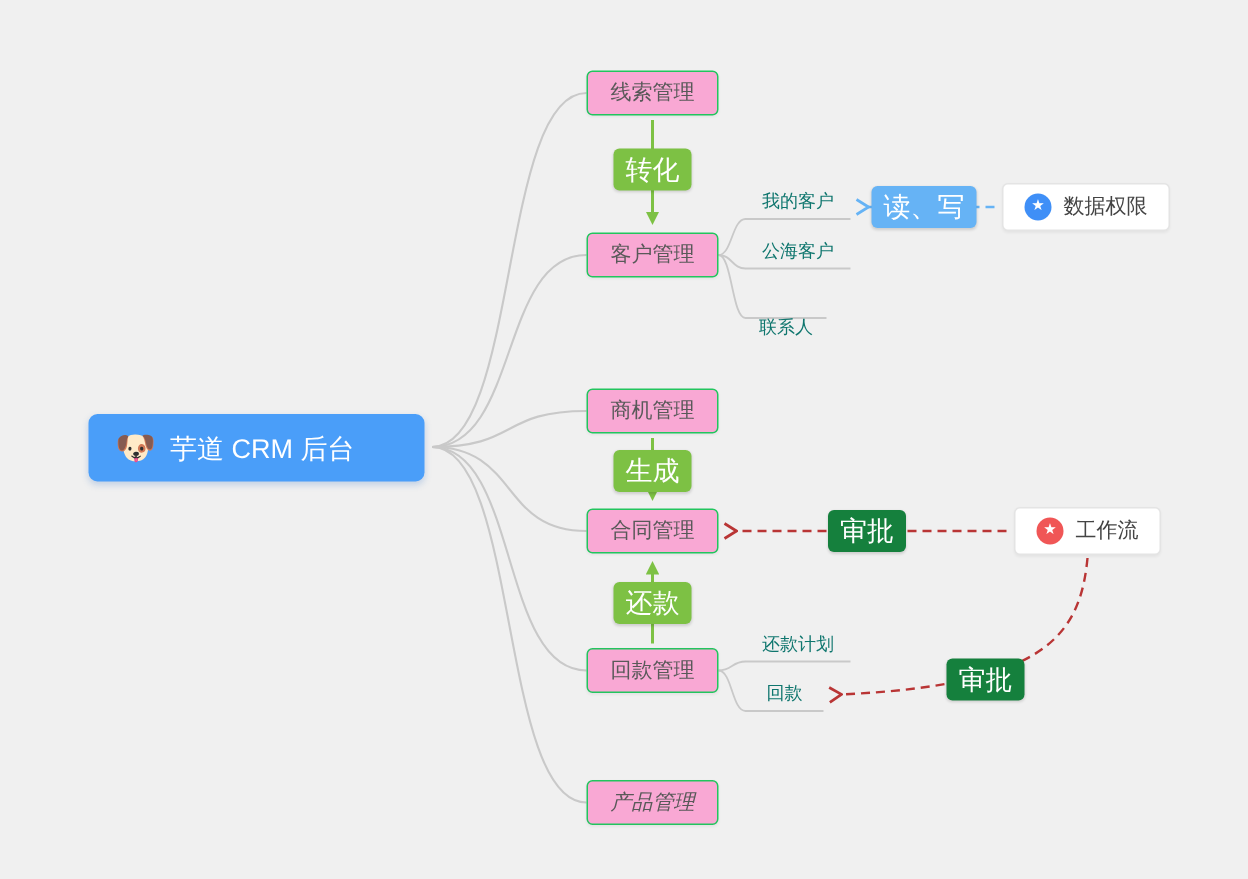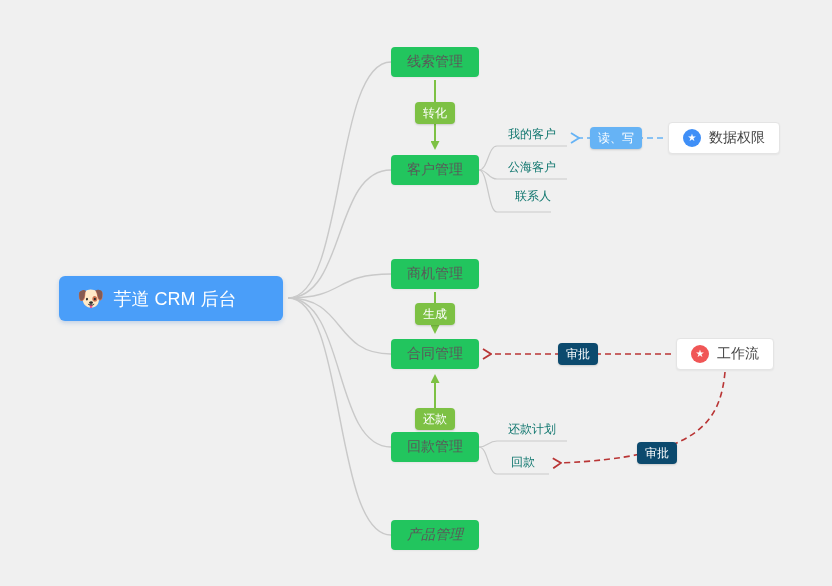--- a/index.html
+++ b/index.html
@@ -19,21 +19,21 @@
     display:flex;align-items:center;gap:9px;padding-left:18px;
     box-sizing:border-box;
     box-shadow:0 2px 4px rgba(60,120,200,.25);
     color:#ffffff;font-size:18px;
   }
   .root-node .emoji{font-size:22px;line-height:1;}
 
   
   .node{
     position:absolute;left:391px;width:88px;height:30px;
-    background:#22c55e;border:3px solid #22c55e;border-radius:4px;
+    background:#f9a8d4;border:1px solid #22c55e;border-radius:4px;
     box-sizing:border-box;
     display:flex;align-items:center;justify-content:center;
     font-size:14px;color:#595959;
     box-shadow:0 1px 2px rgba(0,0,0,.05);
   }
   .n-leads{top:47px;}
   .n-customer{top:155px;}
   .n-opportunity{top:259px;}
   .n-contract{top:339px;}
   .n-receivable{top:432px;}
@@ -41,27 +41,27 @@
 
   
   .leaf{
     position:absolute;height:22px;line-height:22px;
     font-size:12px;color:#0f766e;text-align:center;
   }
 
   
   .badge{
     position:absolute;transform:translate(-50%,-50%);
-    color:#fff;font-size:12px;line-height:1;
+    color:#fff;font-size:18px;line-height:1;
     padding:5px 8px;border-radius:4px;white-space:nowrap;
     box-shadow:0 1px 2px rgba(0,0,0,.15);
   }
   .badge.green{background:#7dc144;}
   .badge.blue{background:#66b3f5;}
-  .badge.red{background:#0c4a6e;}
+  .badge.red{background:#15803d;}
 
   
   .ext{
     position:absolute;height:32px;
     background:#ffffff;border:1px solid #e4e4e4;border-radius:4px;
     box-sizing:border-box;
     display:flex;align-items:center;gap:8px;padding:0 14px;
     font-size:14px;color:#444;
     box-shadow:0 1px 2px rgba(0,0,0,.05);
   }
@@ -133,28 +133,28 @@
 
   <div class="node n-leads">线索管理</div>
   <div class="node n-customer">客户管理</div>
   <div class="node n-opportunity">商机管理</div>
   <div class="node n-contract">合同管理</div>
   <div class="node n-receivable">回款管理</div>
   <div class="node n-product">产品管理</div>
 
   <div class="leaf" style="left:497px;top:123px;width:70px;">我的客户</div>
   <div class="leaf" style="left:497px;top:156px;width:70px;">公海客户</div>
-  <div class="leaf" style="left:497px;top:185px;width:54px;text-align:right;">联系人</div>
+  <div class="leaf" style="left:497px;top:207px;width:54px;">联系人</div>
 
   <div class="leaf" style="left:497px;top:418px;width:70px;">还款计划</div>
   <div class="leaf" style="left:497px;top:451px;width:52px;">回款</div>
 
   <div class="badge green" style="left:435px;top:113px;">转化</div>
   <div class="badge green" style="left:435px;top:314px;">生成</div>
-  <div class="badge green" style="left:435px;top:419px;">还款</div>
+  <div class="badge green" style="left:435px;top:402px;">还款</div>
   <div class="badge blue" style="left:616px;top:138px;">读、写</div>
   <div class="badge red" style="left:578px;top:354px;">审批</div>
   <div class="badge red" style="left:657px;top:453px;">审批</div>
 
   <div class="ext ext-permission">
     <span class="disc disc-blue">★</span>
     <span>数据权限</span>
   </div>
   <div class="ext ext-workflow">
     <span class="disc disc-red">★</span>

